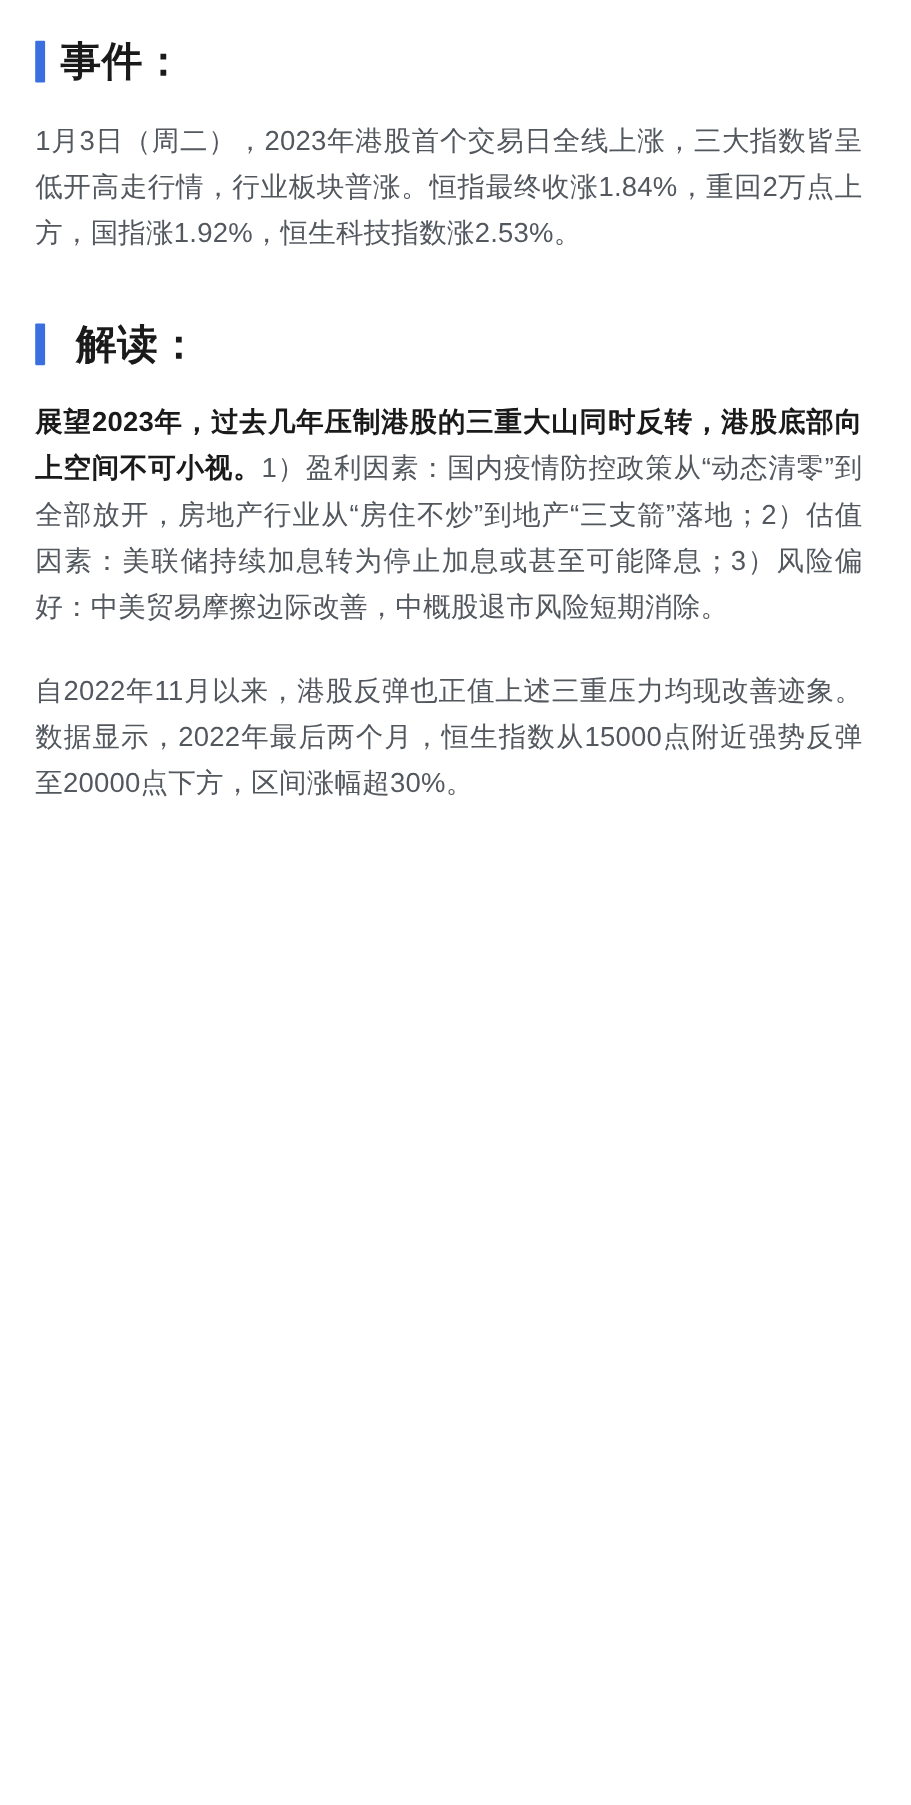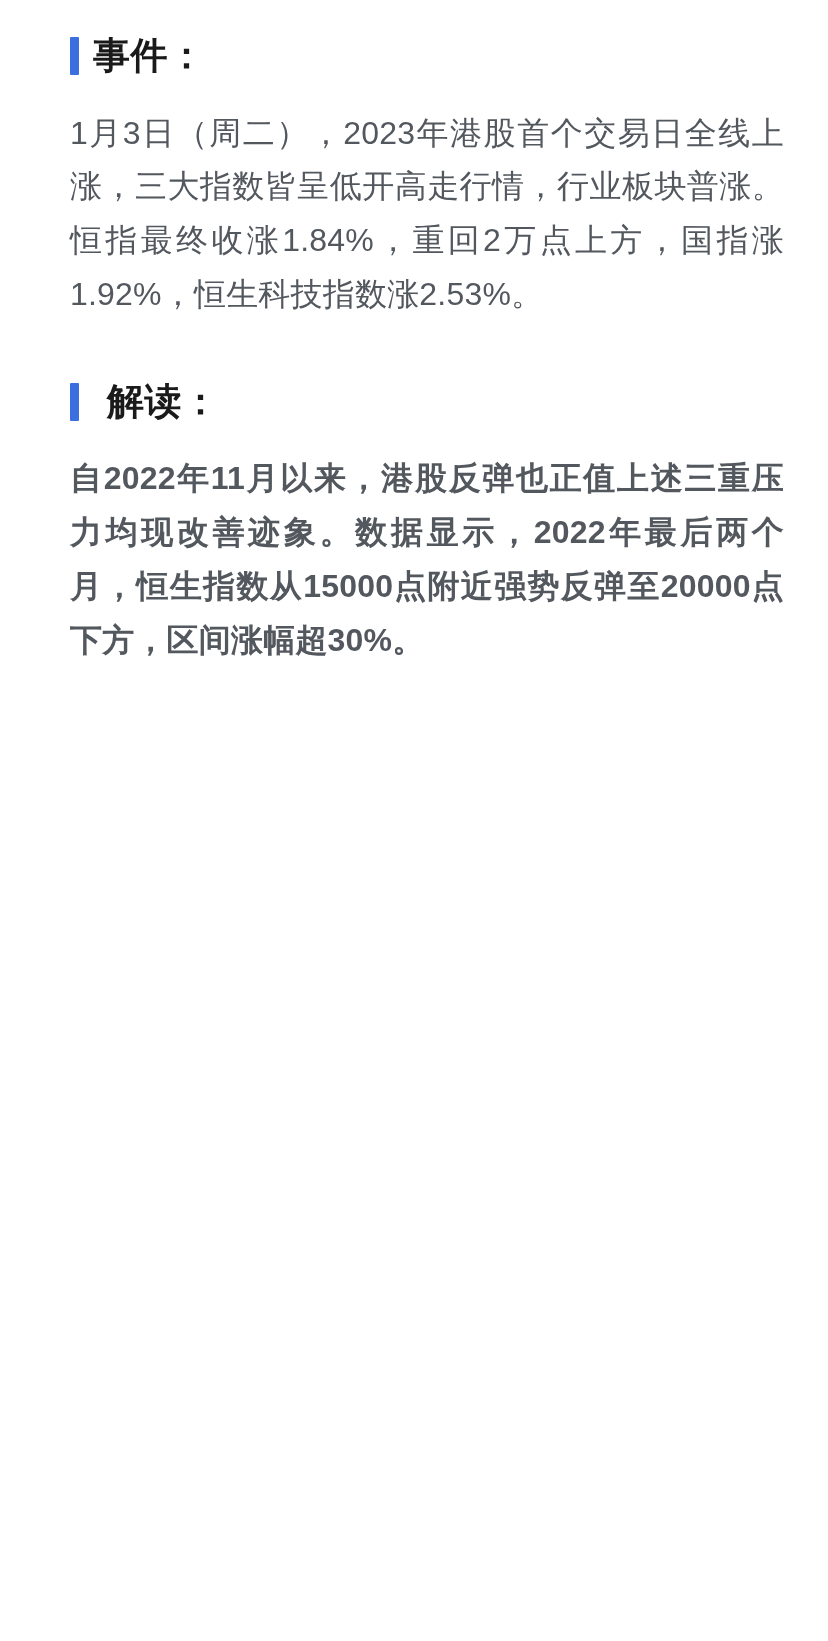--- a/index.html
+++ b/index.html
@@ -10,21 +10,21 @@
   body {
     width: 828px;
     min-height: 1641px;
     font-family: "Liberation Sans", "DejaVu Sans", sans-serif;
     -webkit-font-smoothing: antialiased;
   }
   .page {
     width: 828px;
     min-height: 1641px;
     box-sizing: border-box;
-    padding: 36px 44px 24px 70px;
+    padding: 36px 44px 24px 32px;
     background: #ffffff;
     border-radius: 32px;
   }
   .section-heading {
     display: flex;
     align-items: center;
     margin: 0 0 30px 0;
   }
   .section-heading.second {
     margin-top: 60px;
@@ -39,30 +39,29 @@
     flex: 0 0 auto;
   }
   .heading-text {
     font-size: 37px;
     font-weight: bold;
     color: #1a1a1a;
     line-height: 1.1;
     letter-spacing: 0.5px;
   }
   p.body-text {
-    font-size: 32px;
+    font-size: 25px;
     line-height: 1.68;
     color: #53585f;
     margin: 0 0 34px 0;
     letter-spacing: 0.2px;
     text-align: justify;
   }
   p.body-text:last-child {
     margin-bottom: 0;
-    font-weight: bold;
   }
   .strong-lead {
     font-weight: bold;
     color: #1a1a1a;
   }
 </style>
 </head>
 <body>
 
 <div class="page">
@@ -73,16 +72,19 @@
   </div>
 
   <p class="body-text">1月3日（周二），2023年港股首个交易日全线上涨，三大指数皆呈低开高走行情，行业板块普涨。恒指最终收涨1.84%，重回2万点上方，国指涨1.92%，恒生科技指数涨2.53%。</p>
 
   <div class="section-heading second">
     <span class="heading-bar"></span>
     <span class="heading-text">解读：</span>
   </div>
 
 
+  <p class="body-text">
+    <span class="strong-lead">展望2023年，过去几年压制港股的三重大山同时反转，港股底部向上空间不可小视。</span><span>1）盈利因素：国内疫情防控政策从“动态清零”到全部放开，房地产行业从“房住不炒”到地产“三支箭”落地；2）估值因素：美联储持续加息转为停止加息或甚至可能降息；3）风险偏好：中美贸易摩擦边际改善，中概股退市风险短期消除。</span>
+  </p>
 
   <p class="body-text">自2022年11月以来，港股反弹也正值上述三重压力均现改善迹象。数据显示，2022年最后两个月，恒生指数从15000点附近强势反弹至20000点下方，区间涨幅超30%。</p>
 
 </div>
 
 </body></html>

